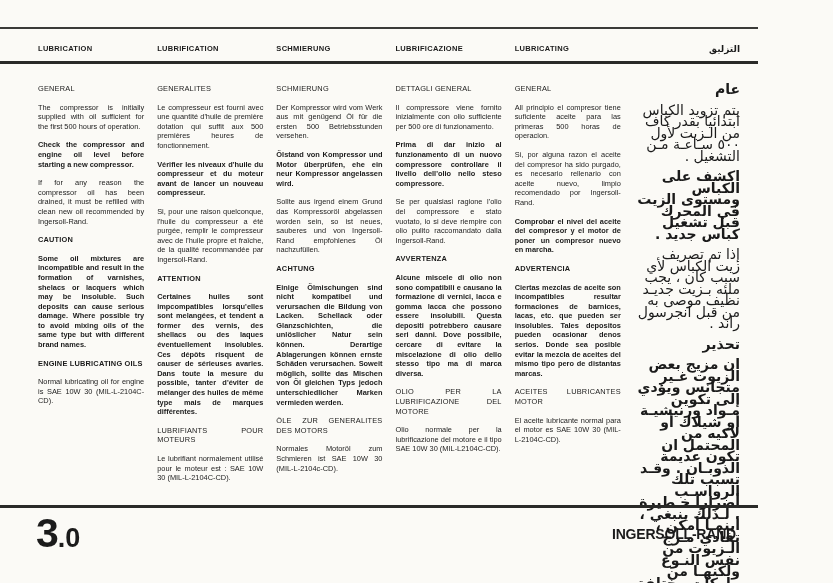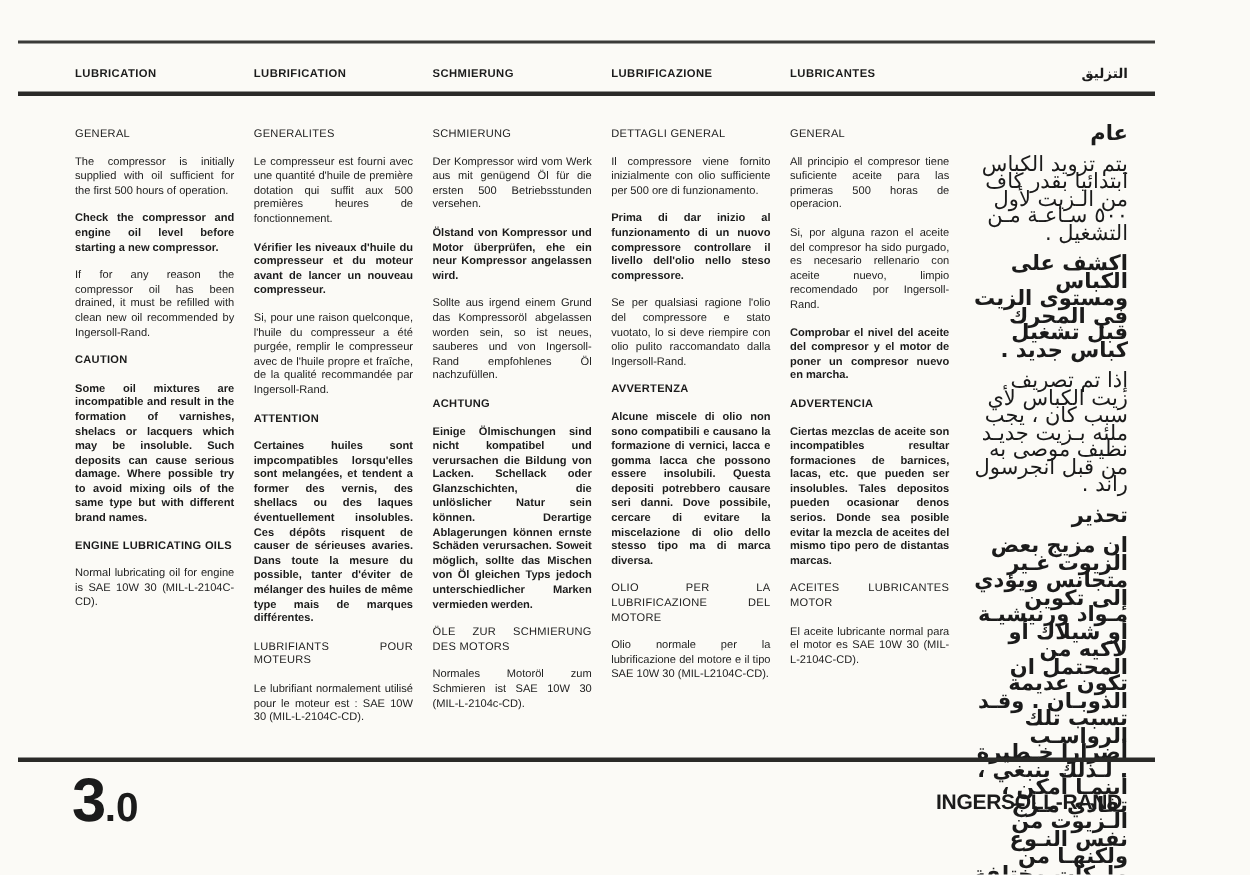--- a/index.html
+++ b/index.html
@@ -9,21 +9,20 @@
     height: 583px;
     overflow: hidden;
     background: #fbfaf6;
     font-family: "Liberation Sans", "DejaVu Sans", sans-serif;
     color: #1b1b1b;
   }
   .page {
     position: relative;
     width: 758px;
     height: 583px;
-    margin-left: 12px;
   }
   .rule {
     position: absolute;
     left: 0;
     right: 0;
     background: #2a2a28;
   }
   .rule-top    { top: 27px;  height: 2px; background: #3a3a38; }
   .rule-mid    { top: 61px;  height: 3px; }
   .rule-bottom { top: 505px; height: 3px; }
@@ -97,21 +96,21 @@
 <body>
 
 <div class="page">
   <div class="rule rule-top"></div>
 
   <div class="cols header-row" id="header-row">
       <div class="col-header">LUBRICATION</div>
       <div class="col-header">LUBRIFICATION</div>
       <div class="col-header">SCHMIERUNG</div>
       <div class="col-header">LUBRIFICAZIONE</div>
-      <div class="col-header">LUBRICANTES</div>
+      <div class="col-header">LUBRICATING</div>
       <div class="col-header rtl">التزليق</div>
     </div>
 
   <div class="rule rule-mid"></div>
 
   <div class="cols body-grid" id="body-grid">
       <div class="col">
         <div class="blk h">GENERAL</div>
         <div class="blk p">The compressor is initially supplied with oil sufficient for the first 500 hours of operation.</div>
         <div class="blk b">Check the compressor and engine oil level before starting a new compressor.</div>
@@ -131,21 +130,21 @@
         <div class="blk h">LUBRIFIANTS POUR MOTEURS</div>
         <div class="blk p">Le lubrifiant normalement utilisé pour le moteur est : SAE 10W 30 (MIL-L-2104C-CD).</div>
       </div>
       <div class="col">
         <div class="blk h">SCHMIERUNG</div>
         <div class="blk p">Der Kompressor wird vom Werk aus mit genügend Öl für die ersten 500 Betriebsstunden versehen.</div>
         <div class="blk b">Ölstand von Kompressor und Motor überprüfen, ehe ein neur Kompressor angelassen wird.</div>
         <div class="blk p">Sollte aus irgend einem Grund das Kompressoröl abgelassen worden sein, so ist neues, sauberes und von Ingersoll-Rand empfohlenes Öl nachzufüllen.</div>
         <div class="blk hb">ACHTUNG</div>
         <div class="blk b">Einige Ölmischungen sind nicht kompatibel und verursachen die Bildung von Lacken. Schellack oder Glanzschichten, die unlöslicher Natur sein können. Derartige Ablagerungen können ernste Schäden verursachen. Soweit möglich, sollte das Mischen von Öl gleichen Typs jedoch unterschiedlicher Marken vermieden werden.</div>
-        <div class="blk h">ÖLE ZUR SCHMIERUNG DES MOTORS</div>
+        <div class="blk h">ÖLE ZUR GENERALITES DES MOTORS</div>
         <div class="blk p">Normales Motoröl zum Schmieren ist SAE 10W 30 (MIL-L-2104c-CD).</div>
       </div>
       <div class="col">
         <div class="blk h">DETTAGLI GENERAL</div>
         <div class="blk p">Il compressore viene fornito inizialmente con olio sufficiente per 500 ore di funzionamento.</div>
         <div class="blk b">Prima di dar inizio al funzionamento di un nuovo compressore controllare il livello dell'olio nello steso compressore.</div>
         <div class="blk p">Se per qualsiasi ragione l'olio del compressore e stato vuotato, lo si deve riempire con olio pulito raccomandato dalla Ingersoll-Rand.</div>
         <div class="blk hb">AVVERTENZA</div>
         <div class="blk b">Alcune miscele di olio non sono compatibili e causano la formazione di vernici, lacca e gomma lacca che possono essere insolubili. Questa depositi potrebbero causare seri danni. Dove possibile, cercare di evitare la miscelazione di olio dello stesso tipo ma di marca diversa.</div>
         <div class="blk h">OLIO PER LA LUBRIFICAZIONE DEL MOTORE</div>

